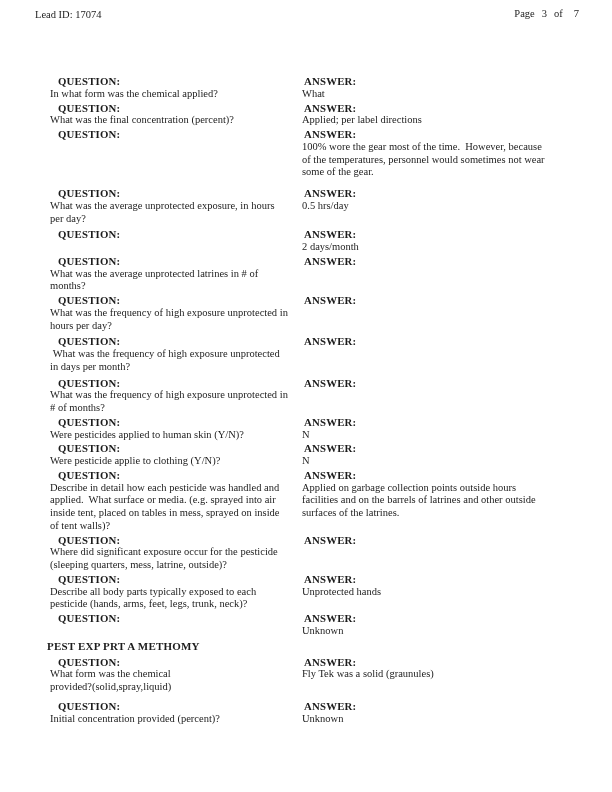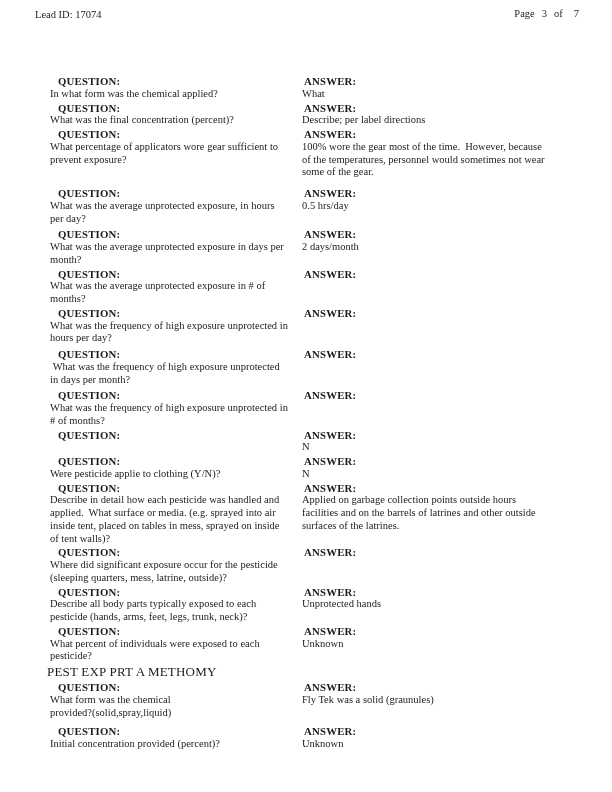--- a/index.html
+++ b/index.html
@@ -55,22 +55,22 @@
   }
   .q-label { padding-left: 8px; font-family: Liberation Serif, serif; }
   .a-label { padding-left: 2px; }
   .q-text, .a-text {
     font-size: 10.5px;
     line-height: 12.75px;
     white-space: pre-wrap;
   }
   .q-text { }
   .section-heading {
-    font-weight: normal;
-    font-size: 13px;
+    font-weight: bold;
+    font-size: 11px;
     line-height: 13px;
     letter-spacing: 0.2px;
     margin: 2px 0 3px -3px;
   }
 </style>
 </head>
 <body>
 
 <div class="page">
 
@@ -96,29 +96,27 @@
       </div>
     </div>
 
     <div class="qa-row">
       <div class="q-col">
         <div class="q-label">QUESTION:</div>
         <div class="q-text">What was the final concentration (percent)?</div>
       </div>
       <div class="a-col">
         <div class="a-label">ANSWER:</div>
-        <div class="a-text">Describe; per label directions</div>
+        <div class="a-text">Applied; per label directions</div>
       </div>
     </div>
 
     <div class="qa-row gap-lg">
       <div class="q-col">
         <div class="q-label">QUESTION:</div>
-        <div class="q-text">What percentage of applicators wore gear sufficient to
-prevent exposure?</div>
       </div>
       <div class="a-col">
         <div class="a-label">ANSWER:</div>
         <div class="a-text">100% wore the gear most of the time.  However, because
 of the temperatures, personnel would sometimes not wear
 some of the gear.</div>
       </div>
     </div>
 
     <div class="qa-row gap-sm">
@@ -129,33 +127,31 @@
       </div>
       <div class="a-col">
         <div class="a-label">ANSWER:</div>
         <div class="a-text">0.5 hrs/day</div>
       </div>
     </div>
 
     <div class="qa-row">
       <div class="q-col">
         <div class="q-label">QUESTION:</div>
-        <div class="q-text">What was the average unprotected exposure in days per
-month?</div>
       </div>
       <div class="a-col">
         <div class="a-label">ANSWER:</div>
         <div class="a-text">2 days/month</div>
       </div>
     </div>
 
     <div class="qa-row">
       <div class="q-col">
         <div class="q-label">QUESTION:</div>
-        <div class="q-text">What was the average unprotected exposure in # of
+        <div class="q-text">What was the average unprotected latrines in # of
 months?</div>
       </div>
       <div class="a-col">
         <div class="a-label">ANSWER:</div>
       </div>
     </div>
 
     <div class="qa-row gap-sm">
       <div class="q-col">
         <div class="q-label">QUESTION:</div>
@@ -188,20 +184,21 @@
       </div>
       <div class="a-col">
         <div class="a-label">ANSWER:</div>
         <div class="a-text"></div>
       </div>
     </div>
 
     <div class="qa-row">
       <div class="q-col">
         <div class="q-label">QUESTION:</div>
+        <div class="q-text">Were pesticides applied to human skin (Y/N)?</div>
       </div>
       <div class="a-col">
         <div class="a-label">ANSWER:</div>
         <div class="a-text">N</div>
       </div>
     </div>
 
     <div class="qa-row">
       <div class="q-col">
         <div class="q-label">QUESTION:</div>
@@ -249,22 +246,20 @@
       </div>
       <div class="a-col">
         <div class="a-label">ANSWER:</div>
         <div class="a-text">Unprotected hands</div>
       </div>
     </div>
 
     <div class="qa-row">
       <div class="q-col">
         <div class="q-label">QUESTION:</div>
-        <div class="q-text">What percent of individuals were exposed to each
-pesticide?</div>
       </div>
       <div class="a-col">
         <div class="a-label">ANSWER:</div>
         <div class="a-text">Unknown</div>
       </div>
     </div>
 
     <div class="section-heading">PEST EXP PRT A METHOMY</div>
 
     <div class="qa-row gap-md">

